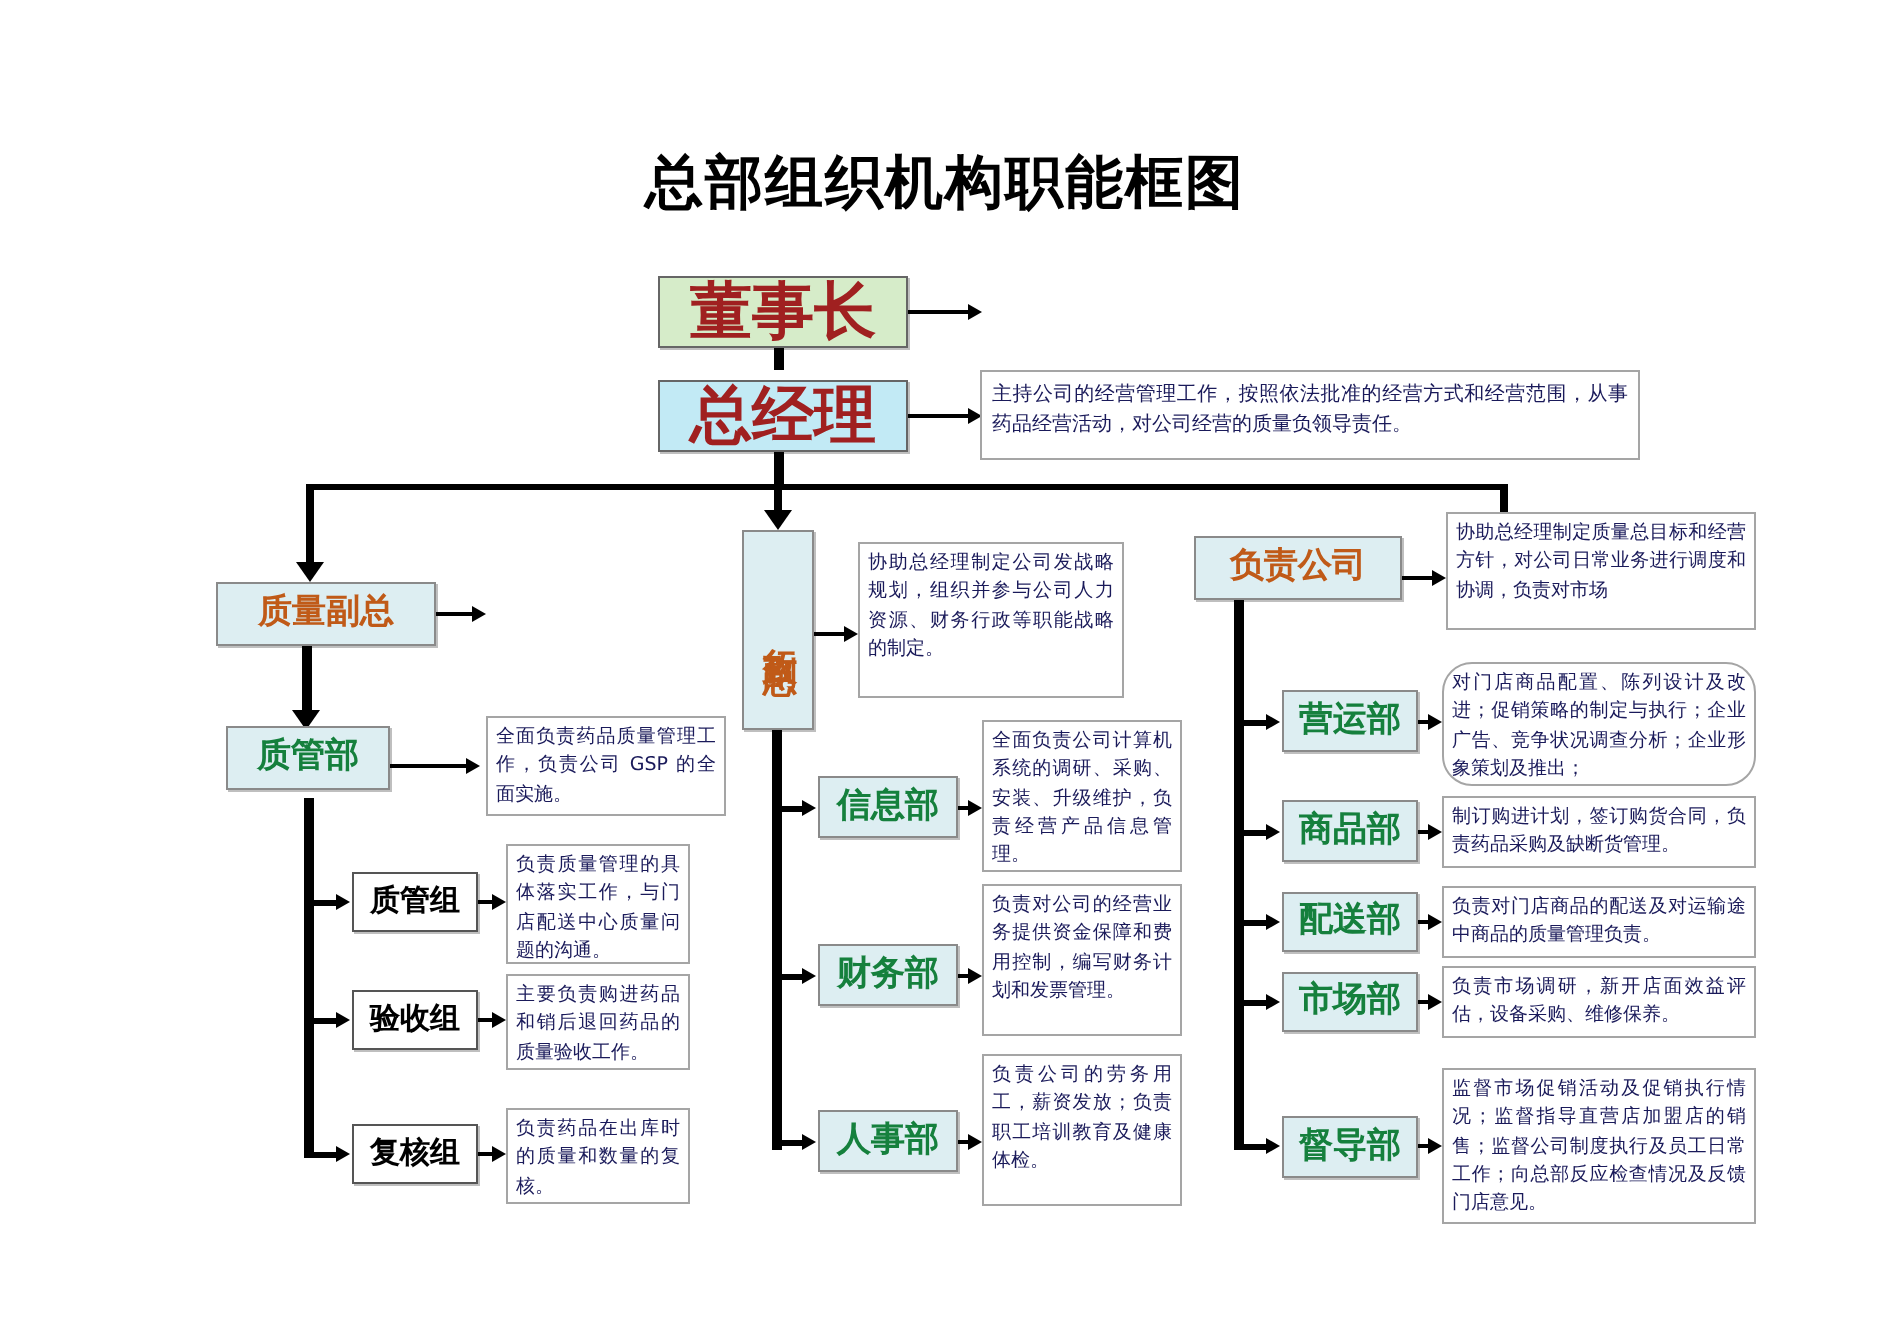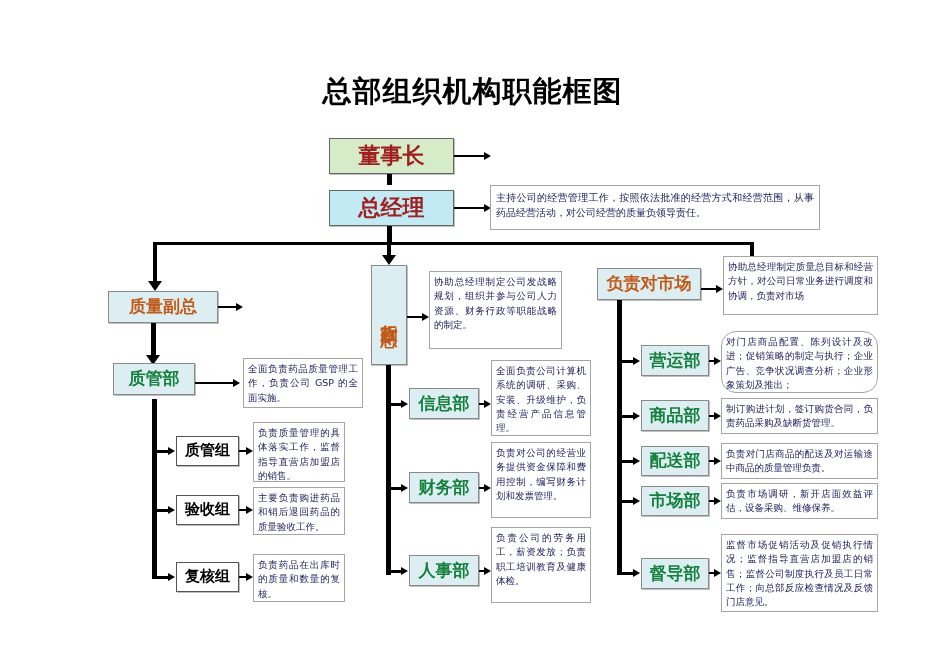--- a/index.html
+++ b/index.html
@@ -34,21 +34,21 @@
     align-items: center;
     justify-content: center;
     text-align: center;
     font-weight: bold;
     border: 1px solid #8a8a8a;
     box-shadow: 1px 1px 0 #bfbfbf;
     line-height: 1.05;
   }
   .node.top {
     font-family: "DejaVu Serif", "Liberation Serif", serif;
-    font-size: 22px;
+    font-size: 31px;
     color: #a02020;
     border: 1px solid #666666;
   }
   .node.green  { background: #d6ecc9; }
   .node.cyan   { background: #c2eaf5; }
   .node.vp {
     background: #ddeef2;
     color: #c05a18;
     font-family: "DejaVu Serif", "Liberation Serif", serif;
     font-size: 17px;
@@ -175,21 +175,21 @@
 
   <div class="vline" style="left:152px; top:399px; width:5px; height:180px;"></div>
 
   <div class="hline thin" style="left:157px; top:450px; width:14px; height:3px;"></div>
   <div class="arrow-right sm" style="left:168px; top:447px;"></div>
   <div class="node group" style="left:176px; top:436px; width:63px; height:30px;">
     <span>质管组</span>
   </div>
   <div class="tline" style="left:239px; top:450px; width:10px;"></div>
   <div class="arrow-right sm" style="left:246px; top:447px;"></div>
-  <div class="desc" style="left:253px; top:422px; width:92px; height:60px;">负责质量管理的具体落实工作，监督指导直营店加盟店的销售。</div>
+  <div class="desc" style="left:253px; top:422px; width:92px; height:60px;">负责质量管理的具体落实工作，与门店配送中心质量问题的沟通。</div>
 
   <div class="hline thin" style="left:157px; top:509px; width:14px; height:3px;"></div>
   <div class="arrow-right sm" style="left:168px; top:506px;"></div>
   <div class="node group" style="left:176px; top:495px; width:63px; height:30px;">
     <span>验收组</span>
   </div>
   <div class="tline" style="left:239px; top:509px; width:10px;"></div>
   <div class="arrow-right sm" style="left:246px; top:506px;"></div>
   <div class="desc" style="left:253px; top:487px; width:92px; height:48px;">主要负责购进药品和销后退回药品的质量验收工作。</div>
 
@@ -233,21 +233,21 @@
   <div class="hline thin" style="left:391px; top:570px; width:13px; height:3px;"></div>
   <div class="arrow-right sm" style="left:401px; top:567px;"></div>
   <div class="node dept" style="left:409px; top:555px; width:70px; height:31px;">
     <span>人事部</span>
   </div>
   <div class="tline" style="left:479px; top:570px; width:8px;"></div>
   <div class="arrow-right sm" style="left:484px; top:567px;"></div>
   <div class="desc" style="left:491px; top:527px; width:100px; height:76px;">负责公司的劳务用工，薪资发放；负责职工培训教育及健康体检。</div>
 
   <div class="node vp" style="left:597px; top:268px; width:104px; height:32px;">
-    <span>负责对市场</span>
+    <span>负责公司</span>
   </div>
   <div class="tline" style="left:701px; top:288px; width:18px;"></div>
   <div class="arrow-right sm" style="left:716px; top:285px;"></div>
   <div class="desc" style="left:723px; top:256px; width:155px; height:59px;">协助总经理制定质量总目标和经营方针，对公司日常业务进行调度和协调，负责对市场</div>
 
   <div class="vline" style="left:617px; top:300px; width:5px; height:275px;"></div>
 
   <div class="hline thin" style="left:622px; top:360px; width:14px; height:3px;"></div>
   <div class="arrow-right sm" style="left:633px; top:357px;"></div>
   <div class="node dept" style="left:641px; top:345px; width:68px; height:31px;">

